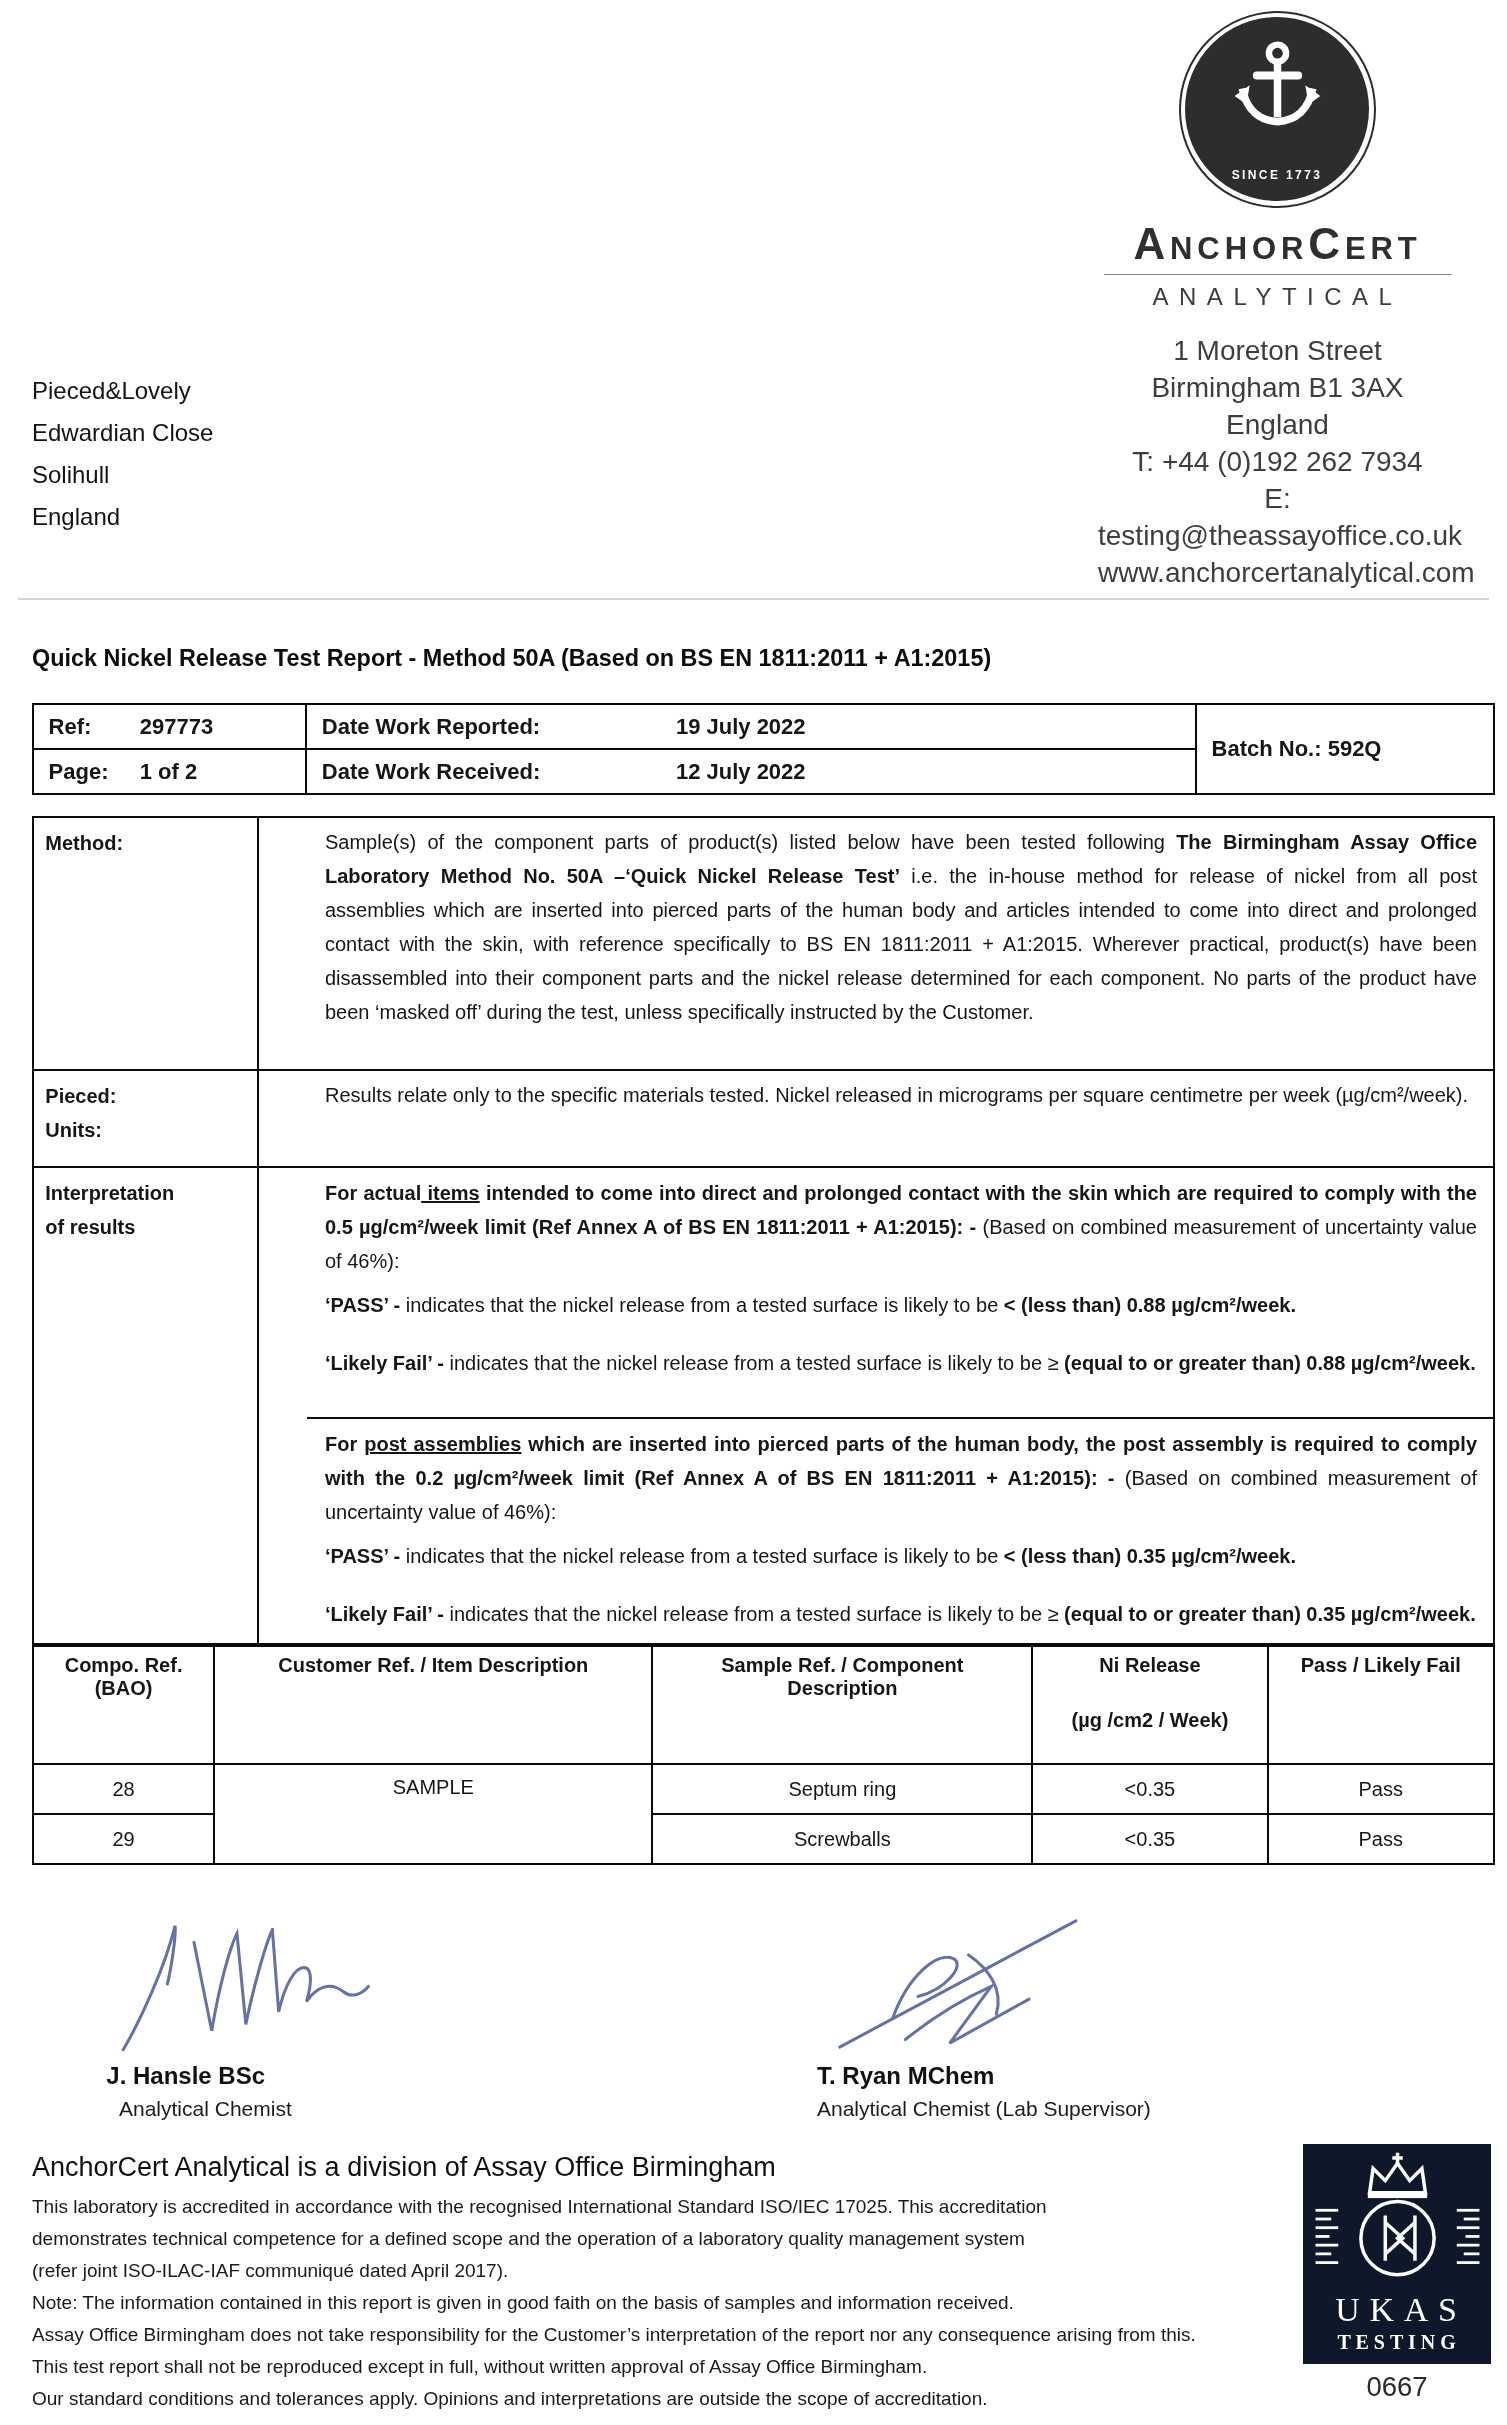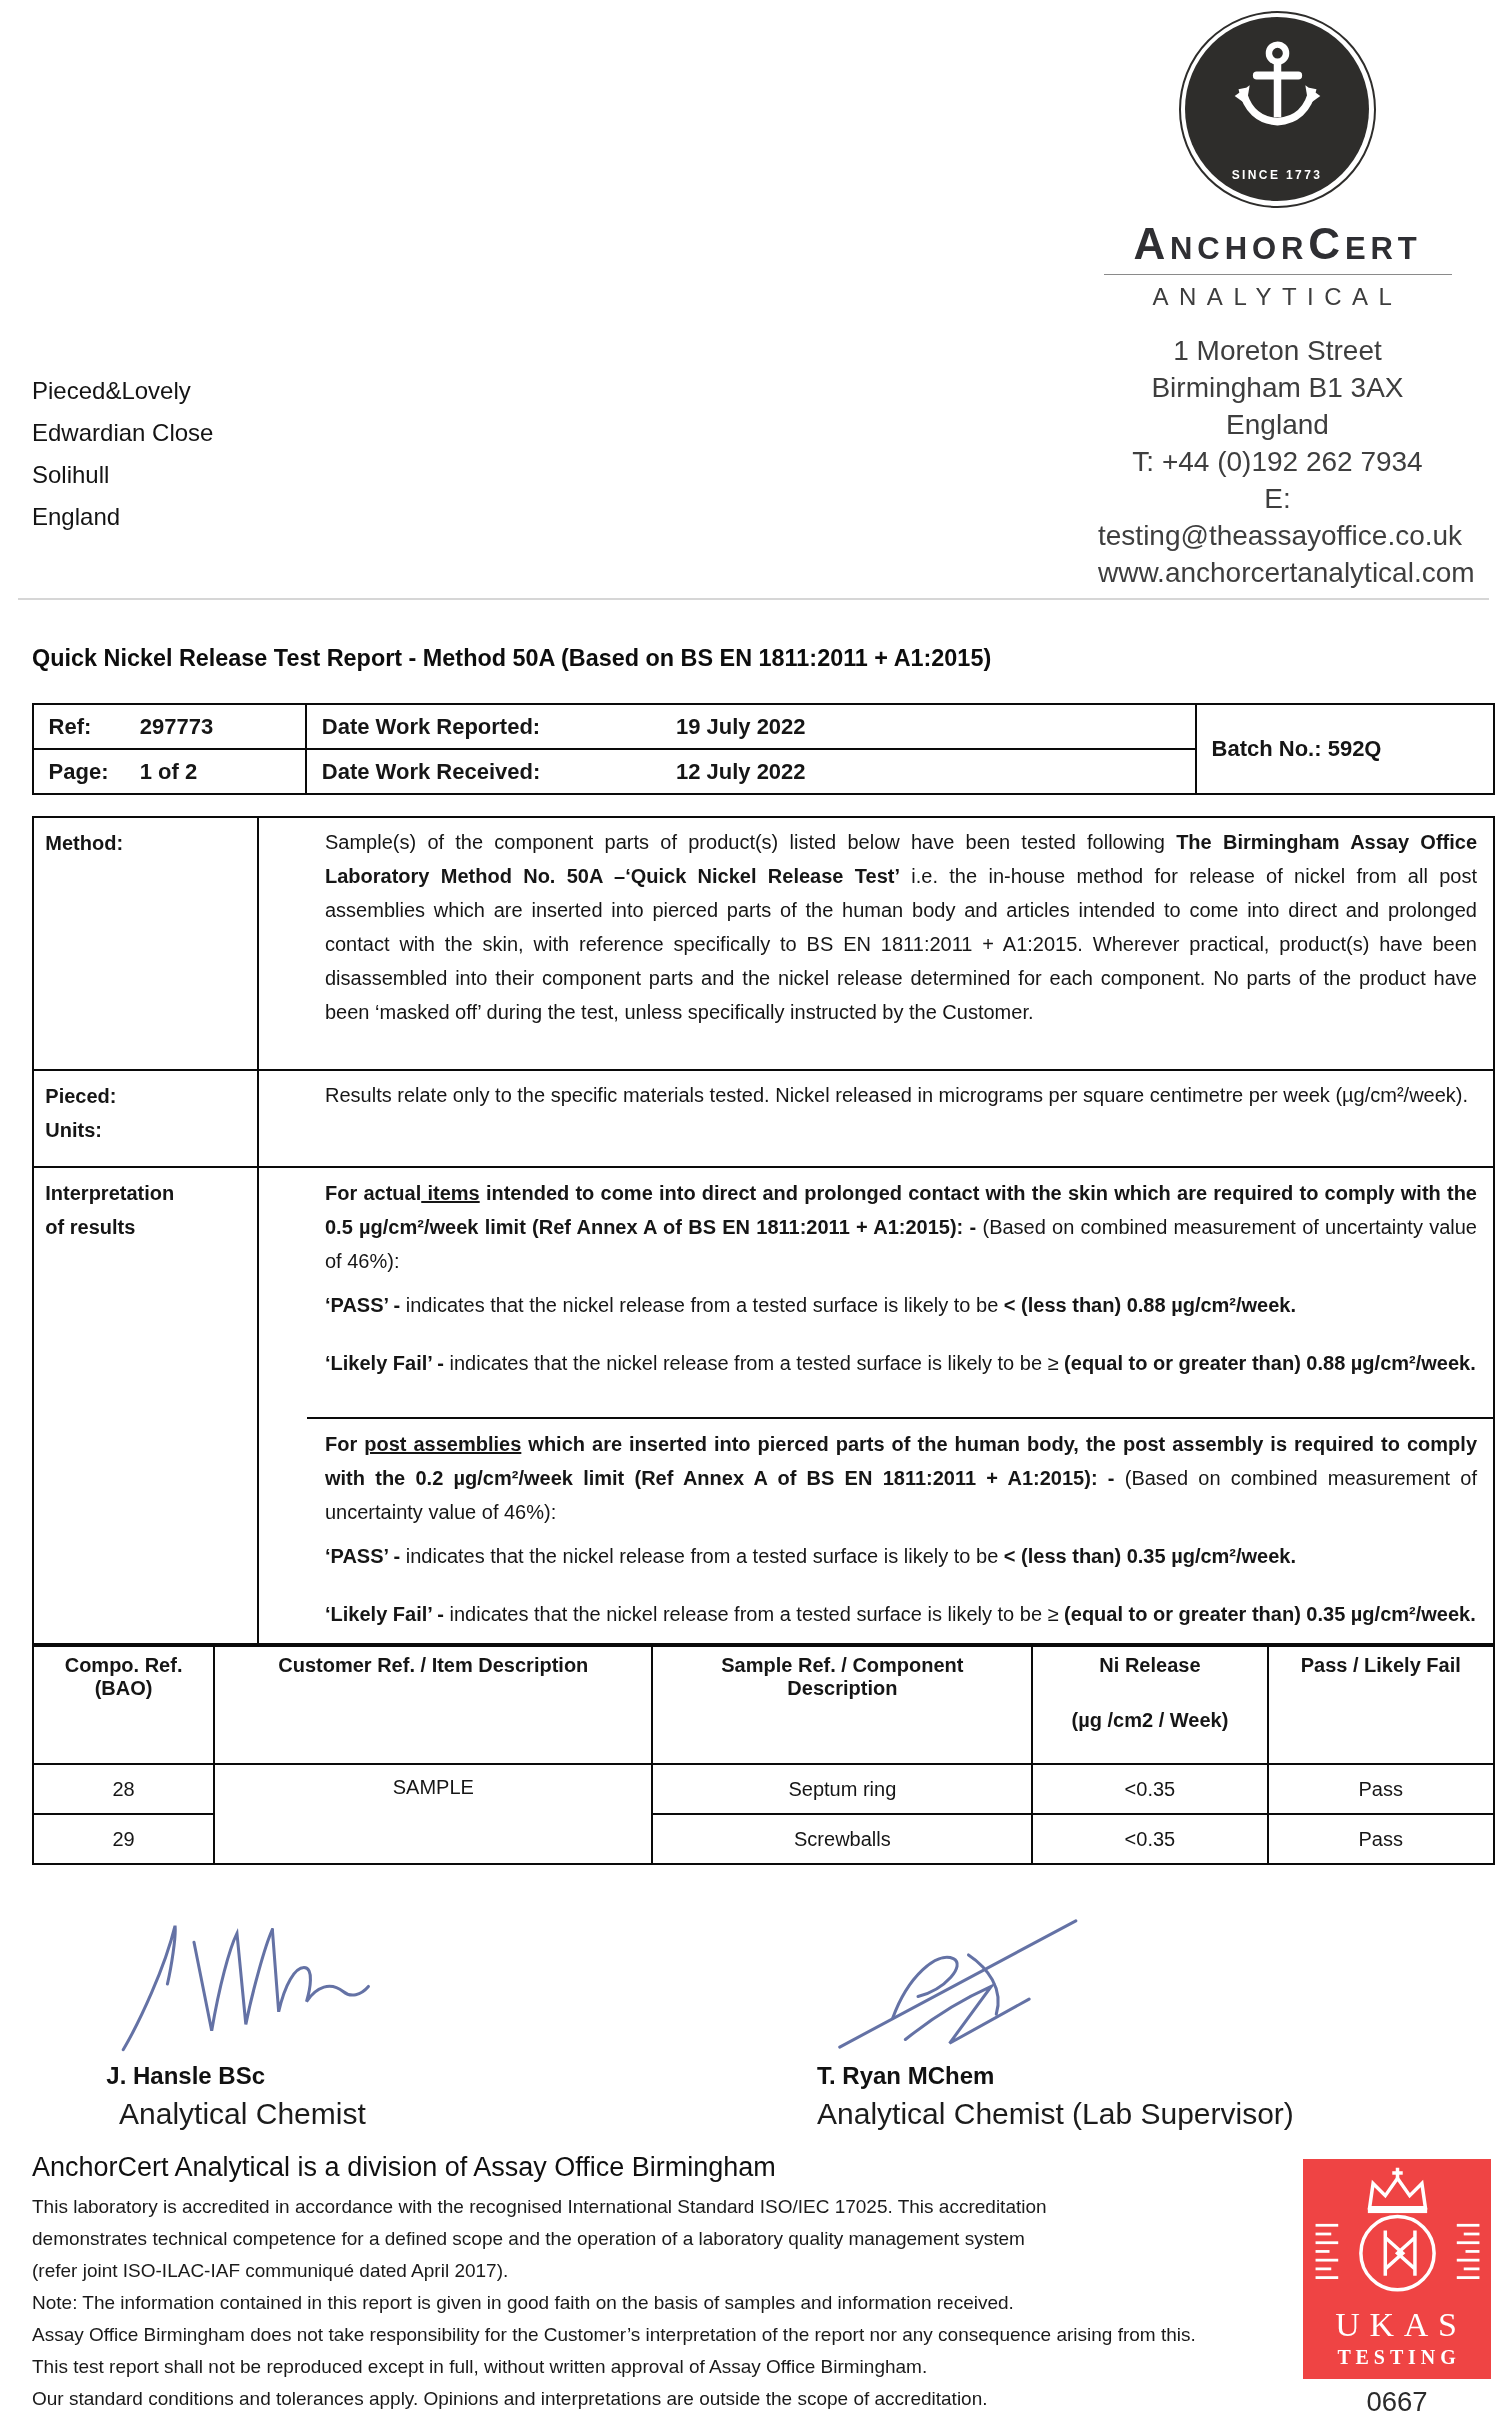--- a/index.html
+++ b/index.html
@@ -54,31 +54,31 @@
   .rtable th { font-weight: bold; vertical-align: top; padding: 6.5px 4.9px; }
   .rtable td { padding: 10.5px 6.5px; height: 50px; }
   .hdr-cell { min-height: 103px; }
   .unit-line { margin-top: 32px; font-weight: bold; }
   .sample-cell { vertical-align: top; padding-top: 13px; }
 
   
   .sig-left  { position: absolute; top: 1898px; left: 95px; }
   .sig-right { position: absolute; top: 1898px; left: 817px; }
   .sig-name  { font-size: 24px; font-weight: bold; color: #111; margin-top: 3.2px; }
-  .sig-title { font-size: 30px; color: #1c1c1c; margin-top: 6.5px; }
+  .sig-title { font-size: 21px; color: #1c1c1c; margin-top: 6.5px; }
   .sig-left .sig-name { margin-left: 11.3px; }
   .sig-left .sig-title { margin-left: 24px; }
 
   
   .footer { position: absolute; top: 2152px; left: 32px; width: 1261px; }
   .footer-heading { font-size: 27px; color: #101010; margin-bottom: 8px; }
   .footer-line { font-size: 19px; line-height: 32px; color: #1a1a1a; }
 
   .ukas { position: absolute; top: 2144px; left: 1303px; width: 188px; text-align: center; }
-  .ukas-box { background: #ef4444; width: 188px; height: 220px; padding-top: 6.5px; margin-top: 15px; }
+  .ukas-box { background: #0f172a; width: 188px; height: 220px; padding-top: 6.5px; }
   .ukas-word { color: #fff; font-family: "Liberation Serif", serif; font-size: 34px; letter-spacing: 9.7px;
                margin-top: 1.6px; margin-left: 8px; }
   .ukas-sub  { color: #fff; font-family: "Liberation Serif", serif; font-size: 20px; letter-spacing: 4.9px;
                font-weight: bold; margin-top: 1.6px; margin-left: 4px; }
   .ukas-num  { font-size: 27.5px; color: #2b2b2b; margin-top: 6.5px; }
 </style>
 </head>
 <body>
 
 <div class="page">

